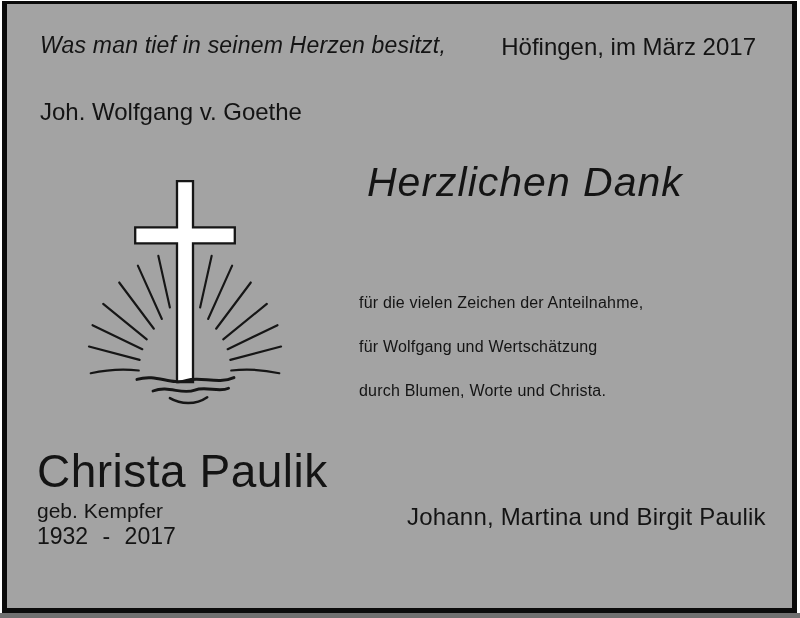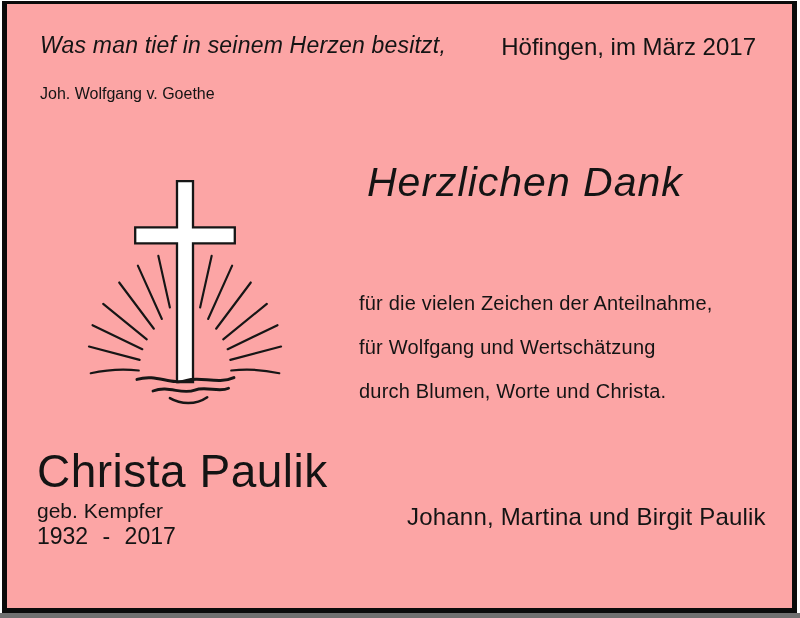--- a/index.html
+++ b/index.html
@@ -9,21 +9,21 @@
     font-family: "Liberation Sans", sans-serif;
     color: #141414;
     overflow: hidden;
   }
   .stage { position: relative; width: 800px; height: 618px; background: #ffffff; }
 
   
   .page {
     position: absolute;
     left: 2px; top: 1px; right: 3px; bottom: 5px;
-    background: #fca5a5;
+    background: #a3a3a3;
     border: 5px solid #0b0b0b;
     border-top-width: 3px;
   }
   .bottom-strip {
     position: absolute;
     left: 0; right: 0; bottom: 0; height: 5px;
     background: #707070;
   }
 
   .abs { position: absolute; white-space: nowrap; }
@@ -31,39 +31,39 @@
   .quote {
     left: 33px; top: 27px;
     font-style: italic;
     font-size: 23px;
     line-height: 28px;
     letter-spacing: 0.2px;
   }
   .quote .q2 { padding-left: 4px; }
 
   .attribution {
-    left: 33px; top: 81px;
-    font-size: 16px;
+    left: 33px; top: 94px;
+    font-size: 24px;
   }
 
   .dateline {
     right: 36px; top: 29px;
     font-size: 24px;
   }
 
   .headline {
     left: 360px; top: 155px;
     font-style: italic;
     font-size: 41px;
     letter-spacing: 1px;
   }
 
   .thanks {
     left: 352px; top: 277px;
-    font-size: 20px;
+    font-size: 16px;
     line-height: 44px;
     letter-spacing: 0.2px;
   }
 
   .cross-wrap {
     left: 80px; top: 170px;
     width: 196px; height: 233px;
   }
   .cross-wrap svg { width: 100%; height: 100%; display: block; }
 

